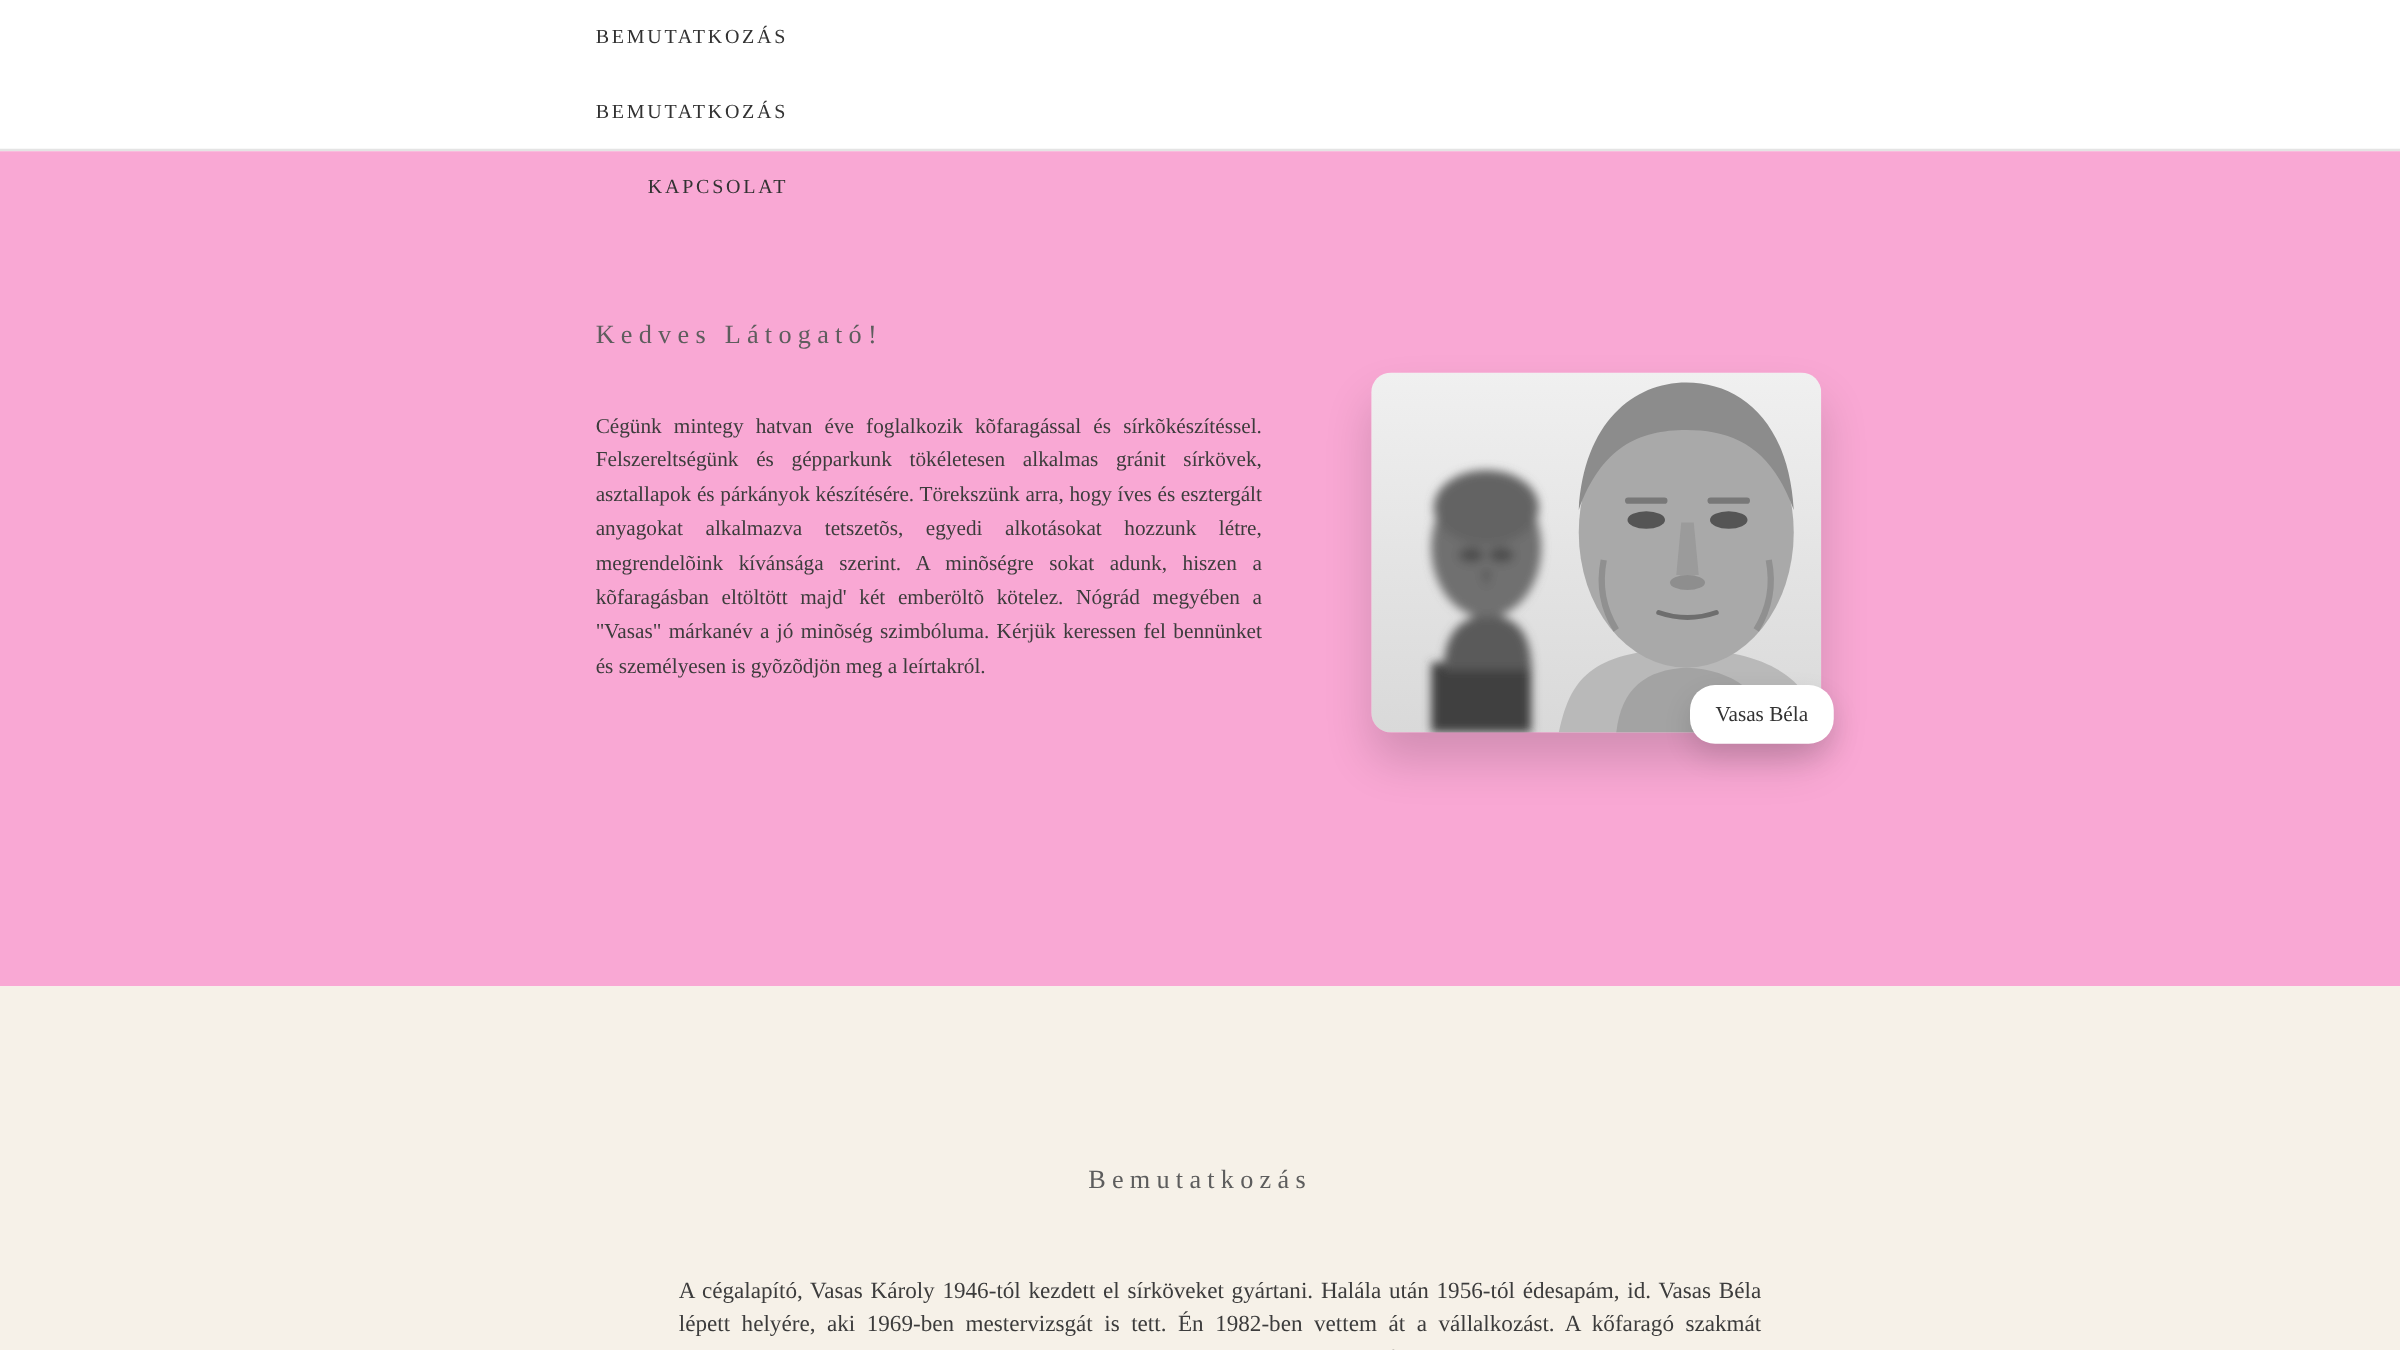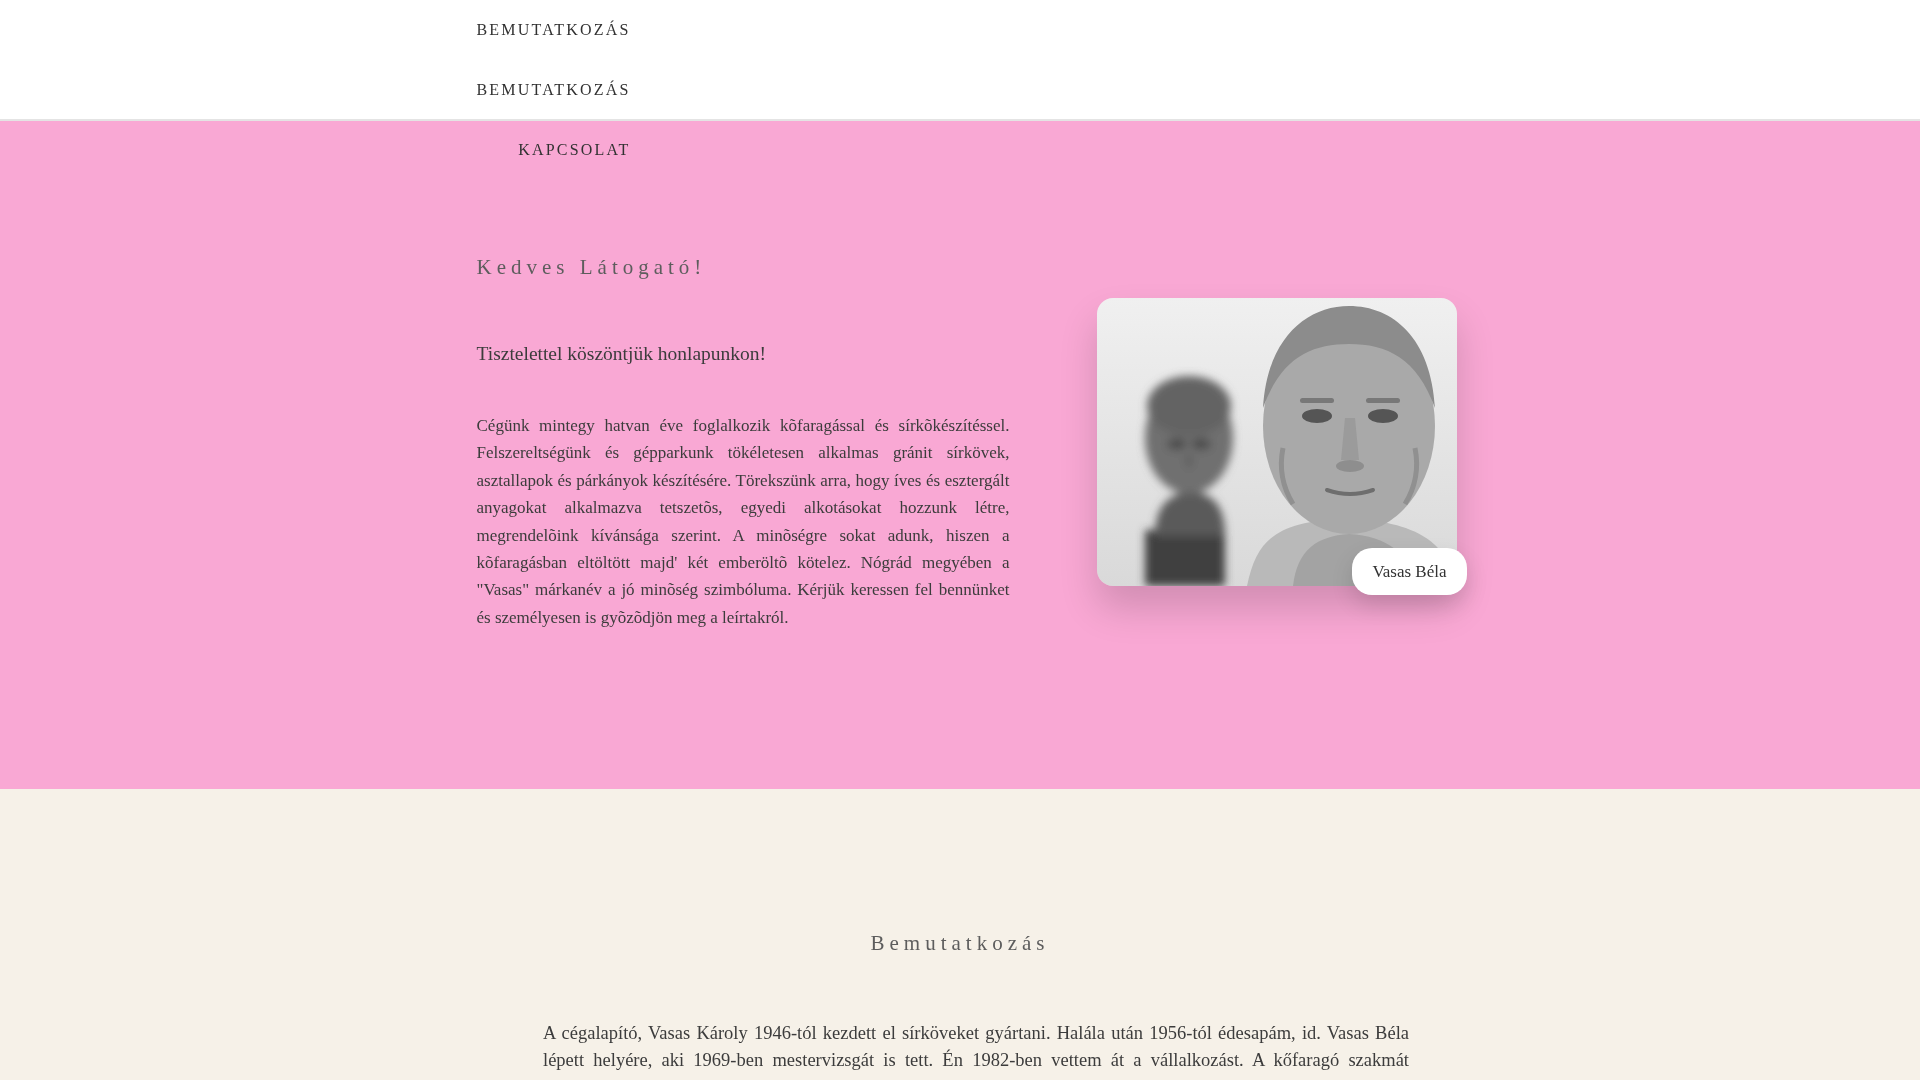--- a/index.html
+++ b/index.html
@@ -146,21 +146,20 @@
       <a href="#">KAPCSOLAT</a>
     </nav>
   </div>
 </header>
 
 <main>
   <section class="hero">
     <div class="container hero-inner">
       <div class="hero-text">
         <h2 class="hero-heading">Kedves Látogató!</h2>
-        <p class="greeting">Tisztelettel köszöntjük honlapunkon!</p>
         <p class="hero-body">Cégünk mintegy hatvan éve foglalkozik kõfaragással és sírkõkészítéssel. Felszereltségünk és gépparkunk tökéletesen alkalmas gránit sírkövek, asztallapok és párkányok készítésére. Törekszünk arra, hogy íves és esztergált anyagokat alkalmazva tetszetõs, egyedi alkotásokat hozzunk létre, megrendelõink kívánsága szerint. A minõségre sokat adunk, hiszen a kõfaragásban eltöltött majd' két emberöltõ kötelez. Nógrád megyében a "Vasas" márkanév a jó minõség szimbóluma. Kérjük keressen fel bennünket és személyesen is gyõzõdjön meg a leírtakról.</p>
       </div>
 
       <figure class="photo-card">
 
         <svg viewBox="0 0 360 288" preserveAspectRatio="none" aria-hidden="true">
           <defs>
             <linearGradient id="bgGrad" x1="0" y1="0" x2="0" y2="1">
               <stop offset="0" stop-color="#f0f0f0"></stop>
               <stop offset="1" stop-color="#d9d9d9"></stop>

